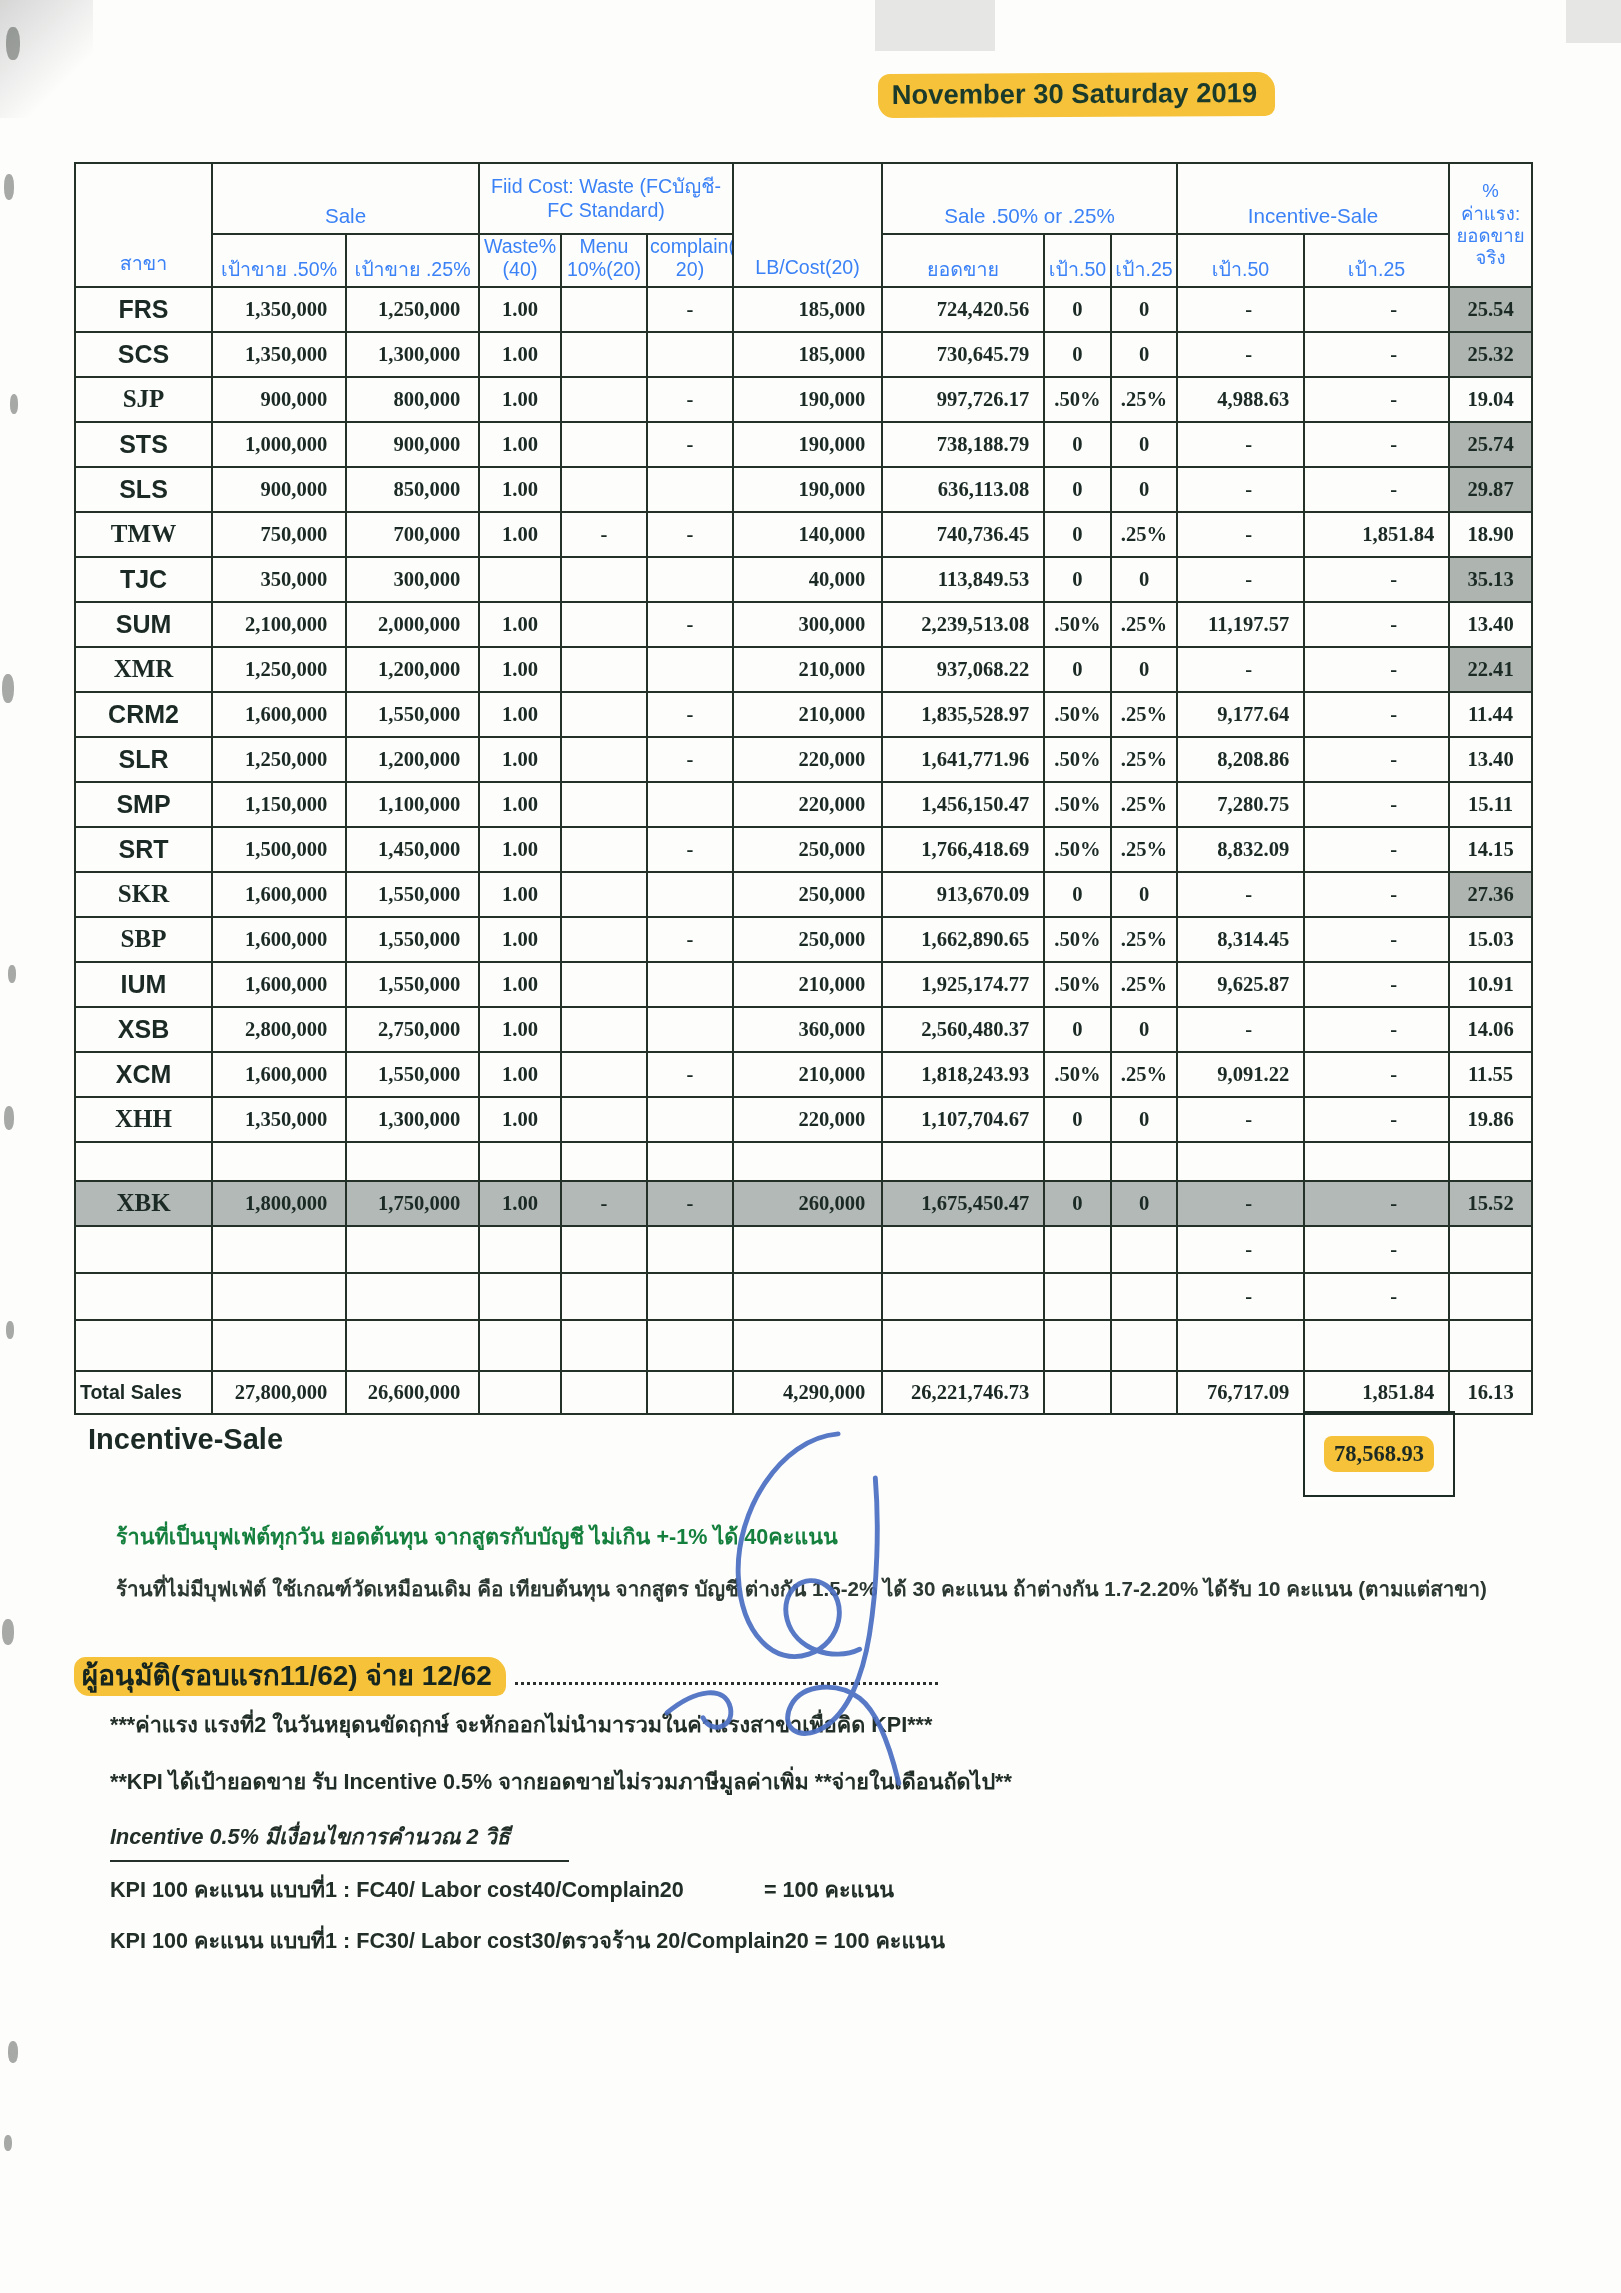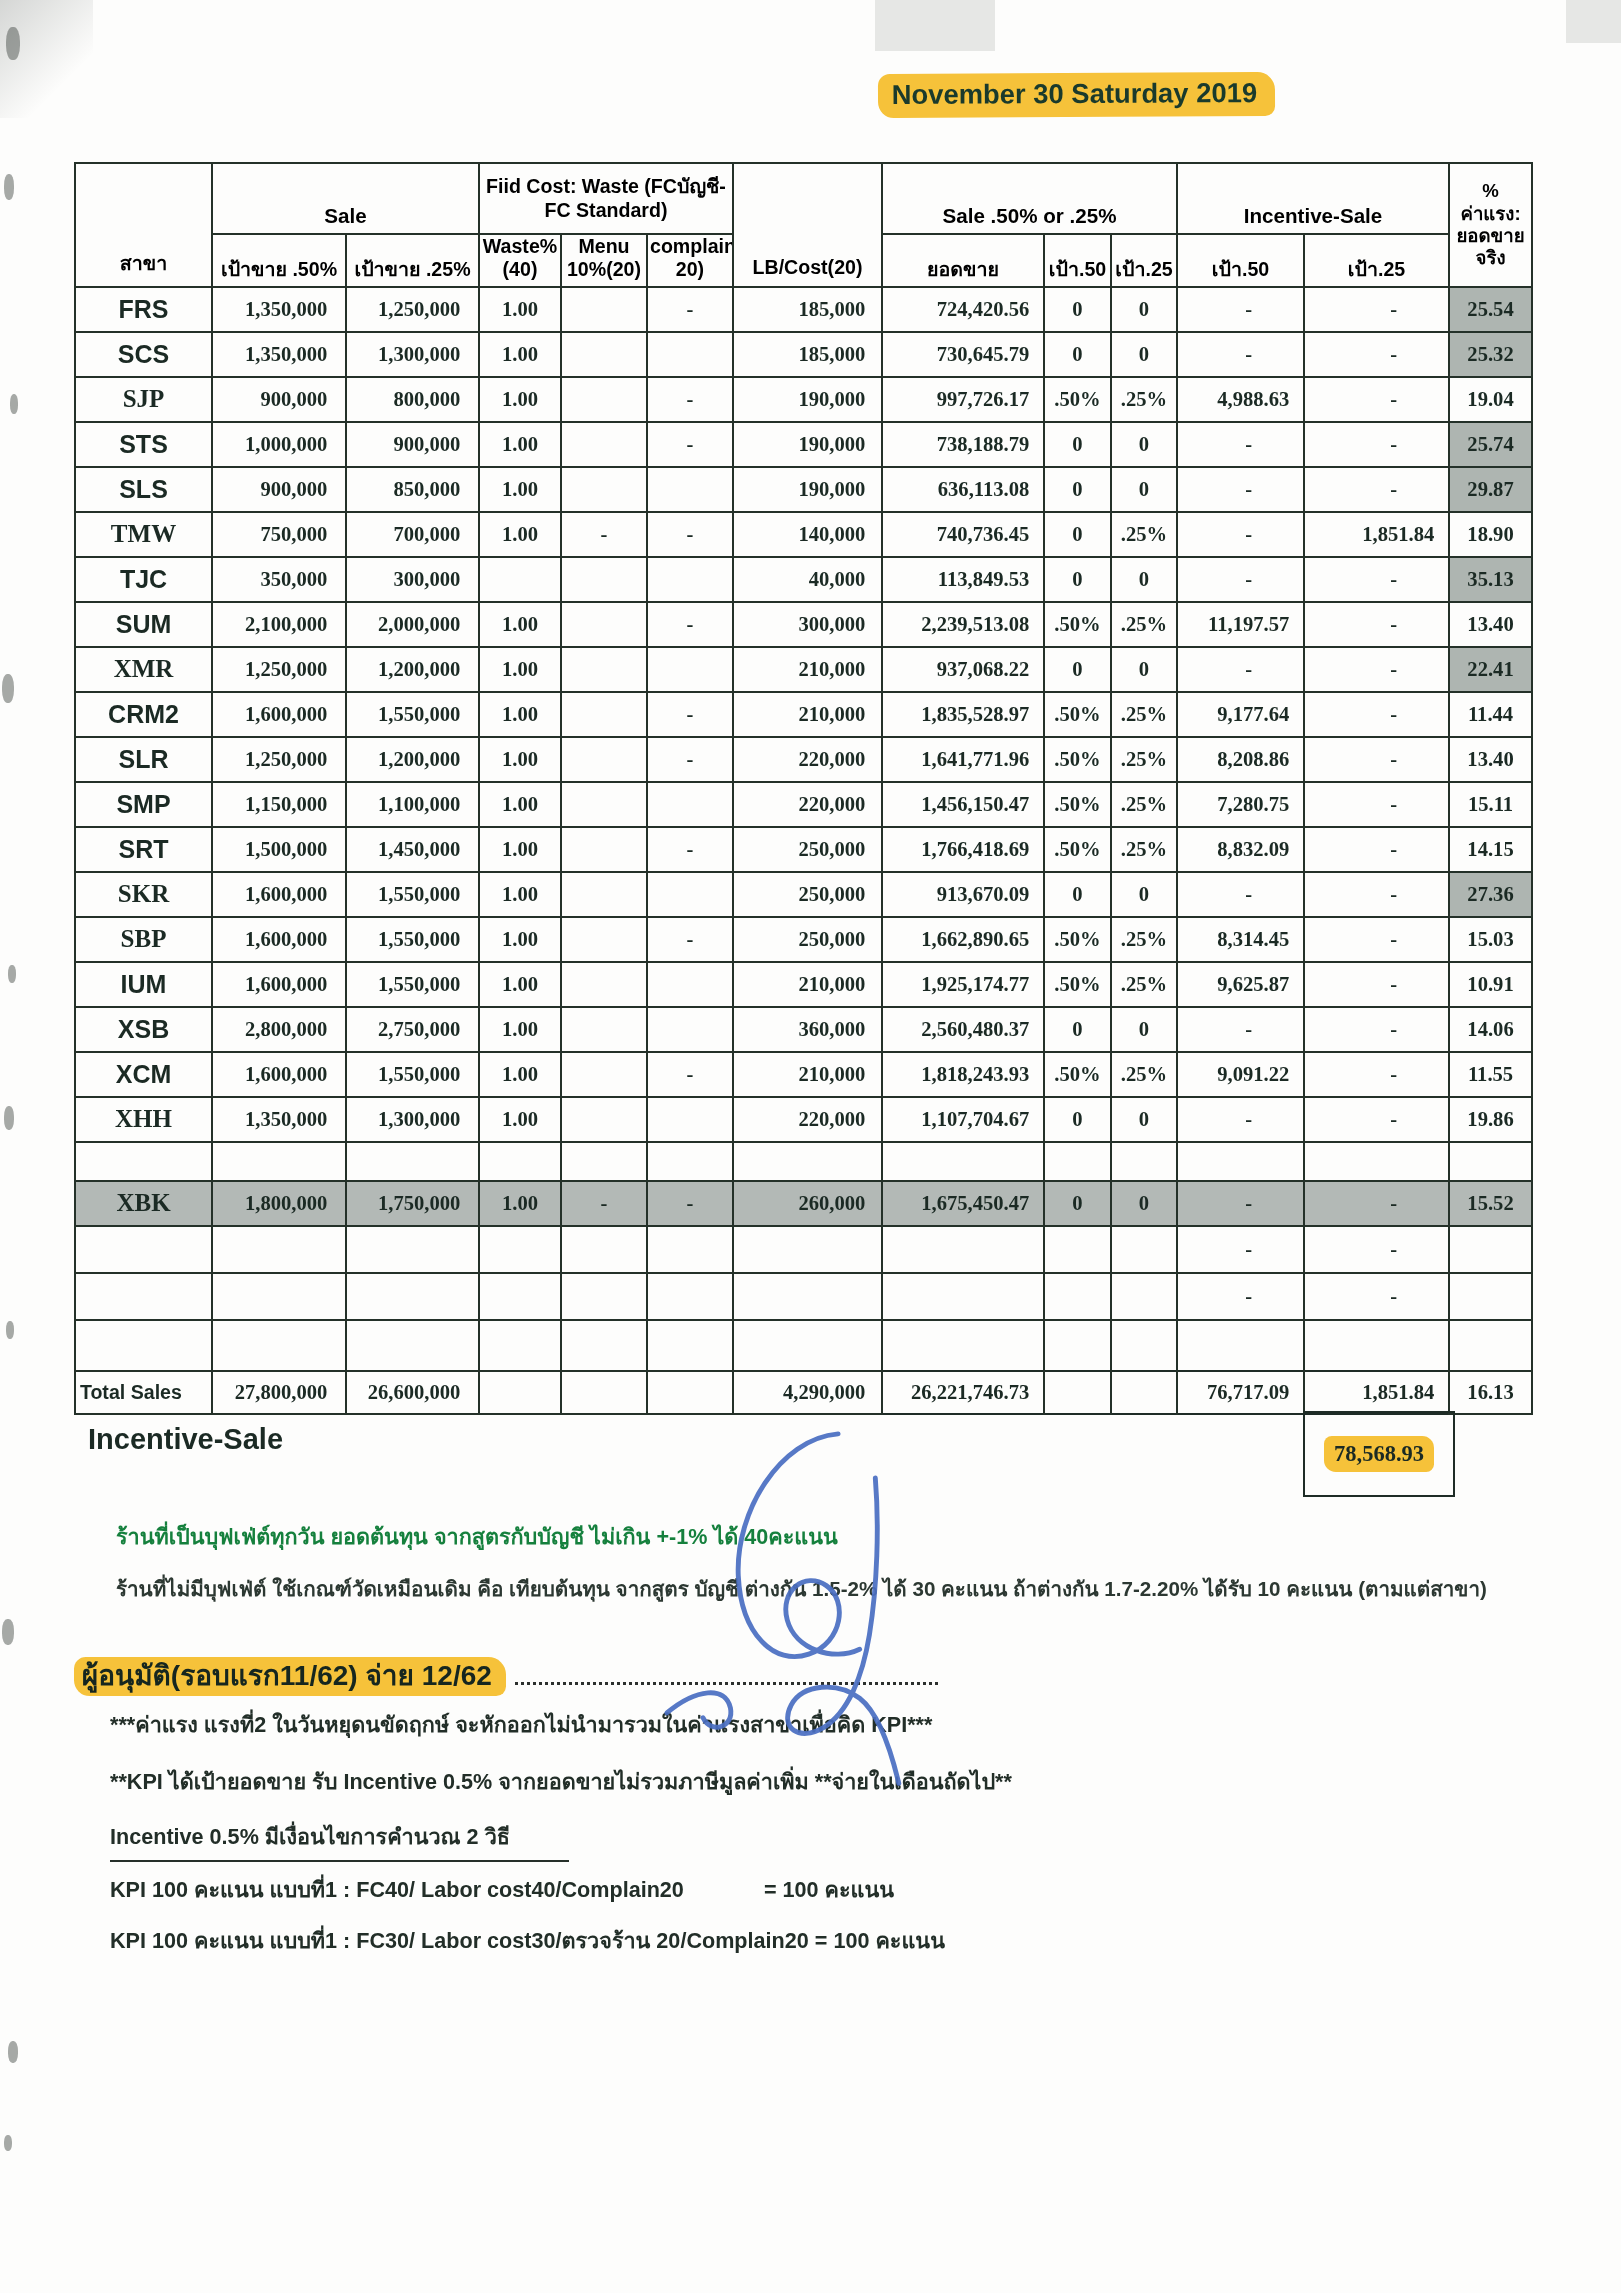--- a/index.html
+++ b/index.html
@@ -13,21 +13,21 @@
   .gray-patch{position:absolute;background:rgba(150,153,151,0.22);}
 
   .doc-title{position:absolute;left:137px;top:78px;font-size:28px;font-weight:bold;color:#15231e;letter-spacing:0.5px;}
   .hl{background:#f6c23a;border-radius:11.8px 17.6px 9.8px 15.7px;}
   .date-hl{position:absolute;left:878px;top:73px;font-size:27.4px;font-weight:bold;color:#1a3a2c;
     padding:4.9px 17.6px 6.9px 13.7px;transform:rotate(-.3deg);}
 
   table.kpi{position:absolute;left:74px;top:162px;width:1458px;border-collapse:collapse;table-layout:fixed;
     border:2.9px solid #1e2c26;}
   .kpi th,.kpi td{border:2px solid #243129;overflow:hidden;}
-  .kpi thead th{font-weight:bold;color:#000000;background:#fdfdfc;}
+  .kpi thead th{font-weight:normal;color:#3b82f6;background:#fdfdfc;}
   .kpi thead tr.grp{height:71px;}
   .kpi thead tr.sub{height:52px;}
   .h-group{font-size:20.6px;vertical-align:bottom;padding-bottom:4.9px;}
   .h-fiid{font-size:19.6px;line-height:1.18;vertical-align:middle;white-space:normal;padding:2px 3.9px;}
   .h-branch,.h-lb{font-size:19.6px;vertical-align:bottom;padding-bottom:6.9px;text-align:center;}
   .h-pct{font-size:18.6px;line-height:1.2;white-space:normal;vertical-align:middle;padding:2px 5.9px;}
   .kpi thead tr.sub th{font-size:19.6px;line-height:1.15;white-space:normal;vertical-align:bottom;padding:0 2px 5.9px 2px;}
   .kpi thead tr.sub th,.kpi thead th{border-bottom-width:2.9px;}
 
   .kpi tbody td{font-family:"Liberation Serif",serif;font-weight:bold;font-size:20.6px;color:#1b2a24;
@@ -59,21 +59,21 @@
   .p1{top:1519px;font-size:21.6px;font-weight:bold;}
   .p2{top:1572px;font-size:20.6px;font-weight:bold;color:#2c3832;}
   .approver-row{position:absolute;left:74px;top:1653px;white-space:nowrap;}
   .approver-hl{font-size:28px;font-weight:bold;color:#16261f;padding:2.9px 13.7px 4.9px 7.8px;}
   .dots{display:inline-block;width:423px;border-bottom:3.9px dotted #2b2f2d;height:3.9px;margin-left:9.8px;}
 
   .note{position:absolute;left:110px;font-size:21.6px;font-weight:bold;color:#222e28;white-space:nowrap;}
   .n1{top:1707px;}
   .n2{top:1764px;}
   .n3{top:1819px;}
-  .n3 span{display:inline-block;border-bottom:2.9px solid #26302a;padding:0 59px 5.9px 0;}
+  .n3 span{display:inline-block;border-bottom:2.9px solid #26302a;padding:0 59px 5.9px 0;font-style:italic;}
   .n4{top:1872px;}
   .n4 .eq{margin-left:80px;}
   .n5{top:1923px;}
 
   .sig{position:absolute;left:613px;top:1419px;z-index:5;}
 </style>
 </head>
 <body>
 
 <div class="page">

